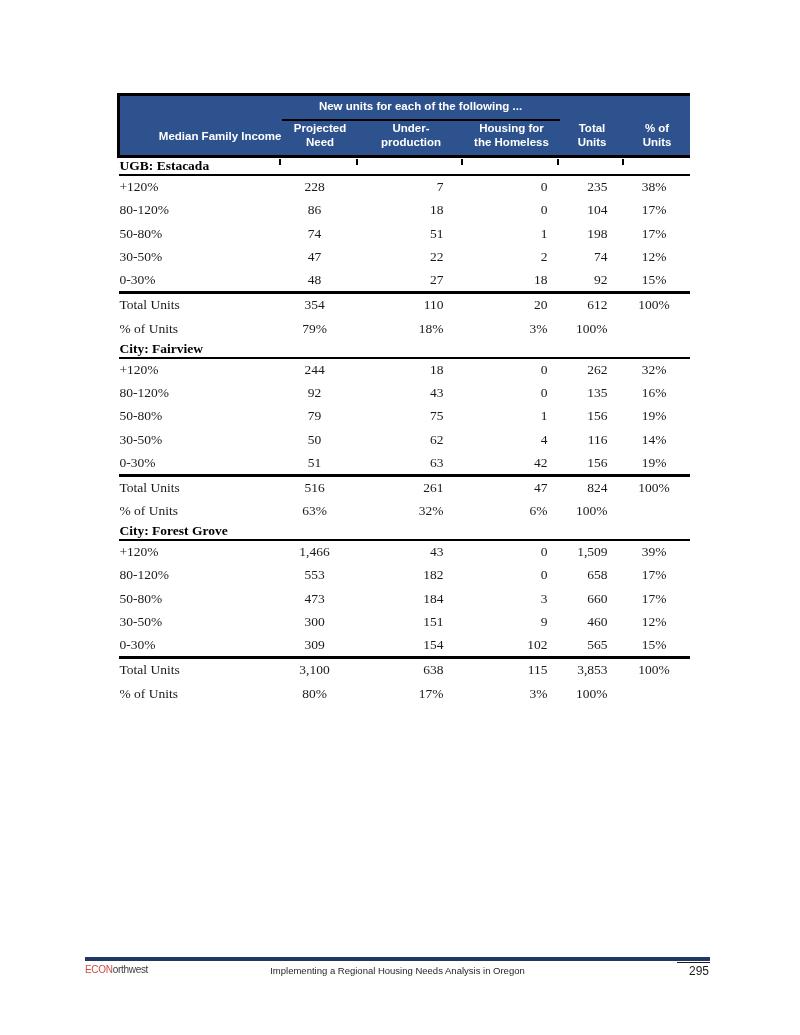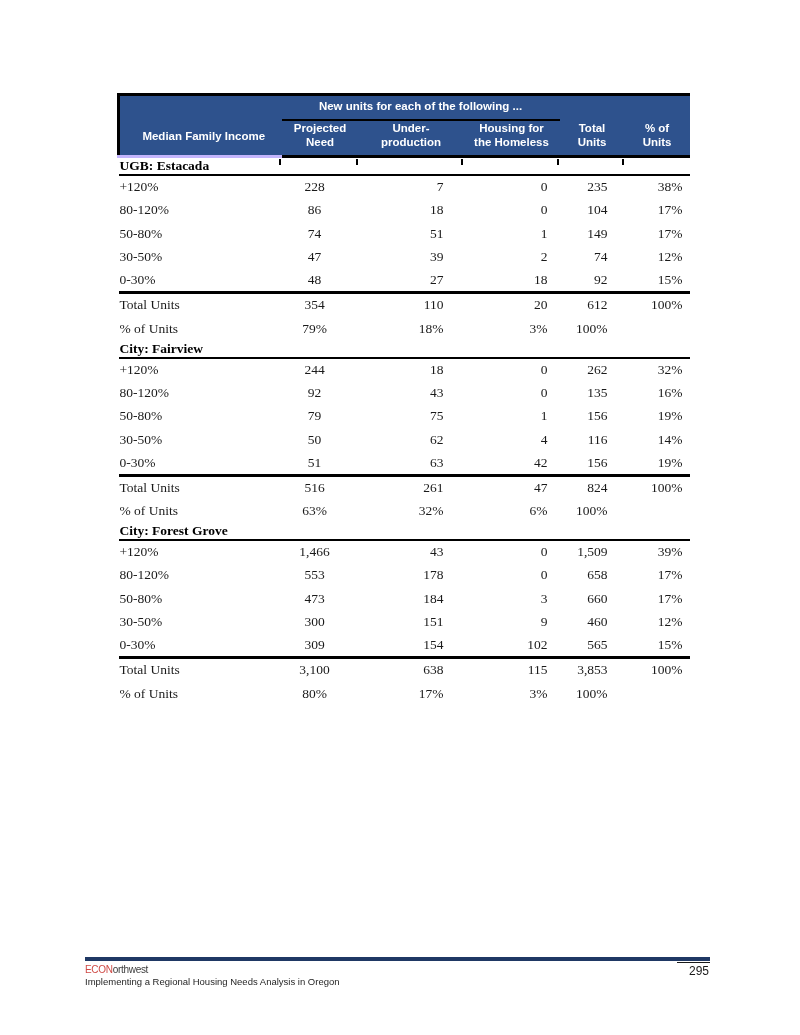--- a/index.html
+++ b/index.html
@@ -31,23 +31,23 @@
     font-weight:bold;
     font-size:11.5px;
     line-height:1.2;
     padding:0;
   }
   tr.h1{height:25px;}
   tr.h2{height:37px;padding-left:36px;}
   tr.h1 th{border-top:3px solid #000;}
   th.mfi{
     border-left:3px solid #000;
-    text-align:center;vertical-align:bottom;
+    text-align:right;vertical-align:bottom;
     padding-left:6px;padding-bottom:11px;
-    border-bottom:3px solid #c4b5fd;
+    border-bottom:3px solid #000000;
   }
   th.span{
     text-align:center;vertical-align:middle;
     border-bottom:2px solid #000;
     margin-top:29px;
   }
   tr.h2 th{
     text-align:center;vertical-align:middle;
     white-space:pre-line;
     border-bottom:3px solid #000;
@@ -70,21 +70,21 @@
   }
   tr.data-row{height:23.5px;}
   tr.total-row{height:24px;}
   tr.total-row td{border-top:3px solid #000;}
   tr.percent-row{height:24px;}
   tbody.section td:first-child{text-align:left;padding-left:1px;}
   tbody.section td:nth-child(2){text-align:center;padding-right:12px;}
   tbody.section td:nth-child(3){text-align:right;padding-right:20px;}
   tbody.section td:nth-child(4){text-align:right;padding-right:12px;}
   tbody.section td:nth-child(5){text-align:right;padding-right:17px;}
-  tbody.section td:nth-child(6){text-align:right;padding-right:7px;}
+  tbody.section td:nth-child(6){text-align:center;padding-right:7px;}
 
   
   .footer-rule{
     position:absolute;left:85px;top:957px;width:625px;height:3.5px;
     background:var(--footer-rule);
   }
   .footer-pageno-rule{
     position:absolute;left:677px;top:961.5px;width:33px;height:1.5px;
     background:#1a1a1a;
   }
@@ -92,21 +92,21 @@
     position:absolute;left:85px;top:964px;width:625px;height:14px;
     font-family:"Liberation Sans", sans-serif;
     font-size:9.5px;color:#1f1f1f;
   }
   .footer-brand{
     position:absolute;left:0;top:0;
     font-size:10px;letter-spacing:-0.3px;color:#3b3b3b;
   }
   .footer-brand .econ{color:var(--brand-red);}
   .footer-title{
-    position:absolute;left:0;top:12px;width:100%;text-align:left;
+    position:absolute;left:0;top:1px;width:100%;text-align:center;
   }
   .footer-pageno{
     position:absolute;right:1px;top:0;font-size:12px;color:#1a1a1a;
   }
 </style>
 </head>
 <body>
 
 <div class="page">
 
@@ -157,27 +157,27 @@
             <td>18</td>
             <td>0</td>
             <td>104</td>
             <td>17%</td>
           </tr>
           <tr class="data-row">
             <td>50-80%</td>
             <td>74</td>
             <td>51</td>
             <td>1</td>
-            <td>149</td>
+            <td>198</td>
             <td>17%</td>
           </tr>
           <tr class="data-row">
             <td>30-50%</td>
             <td>47</td>
-            <td>39</td>
+            <td>22</td>
             <td>2</td>
             <td>74</td>
             <td>12%</td>
           </tr>
           <tr class="data-row">
             <td>0-30%</td>
             <td>48</td>
             <td>27</td>
             <td>18</td>
             <td>92</td>
@@ -269,21 +269,21 @@
             <td>+120%</td>
             <td>1,466</td>
             <td>43</td>
             <td>0</td>
             <td>1,509</td>
             <td>39%</td>
           </tr>
           <tr class="data-row">
             <td>80-120%</td>
             <td>553</td>
-            <td>178</td>
+            <td>182</td>
             <td>0</td>
             <td>658</td>
             <td>17%</td>
           </tr>
           <tr class="data-row">
             <td>50-80%</td>
             <td>473</td>
             <td>184</td>
             <td>3</td>
             <td>660</td>

